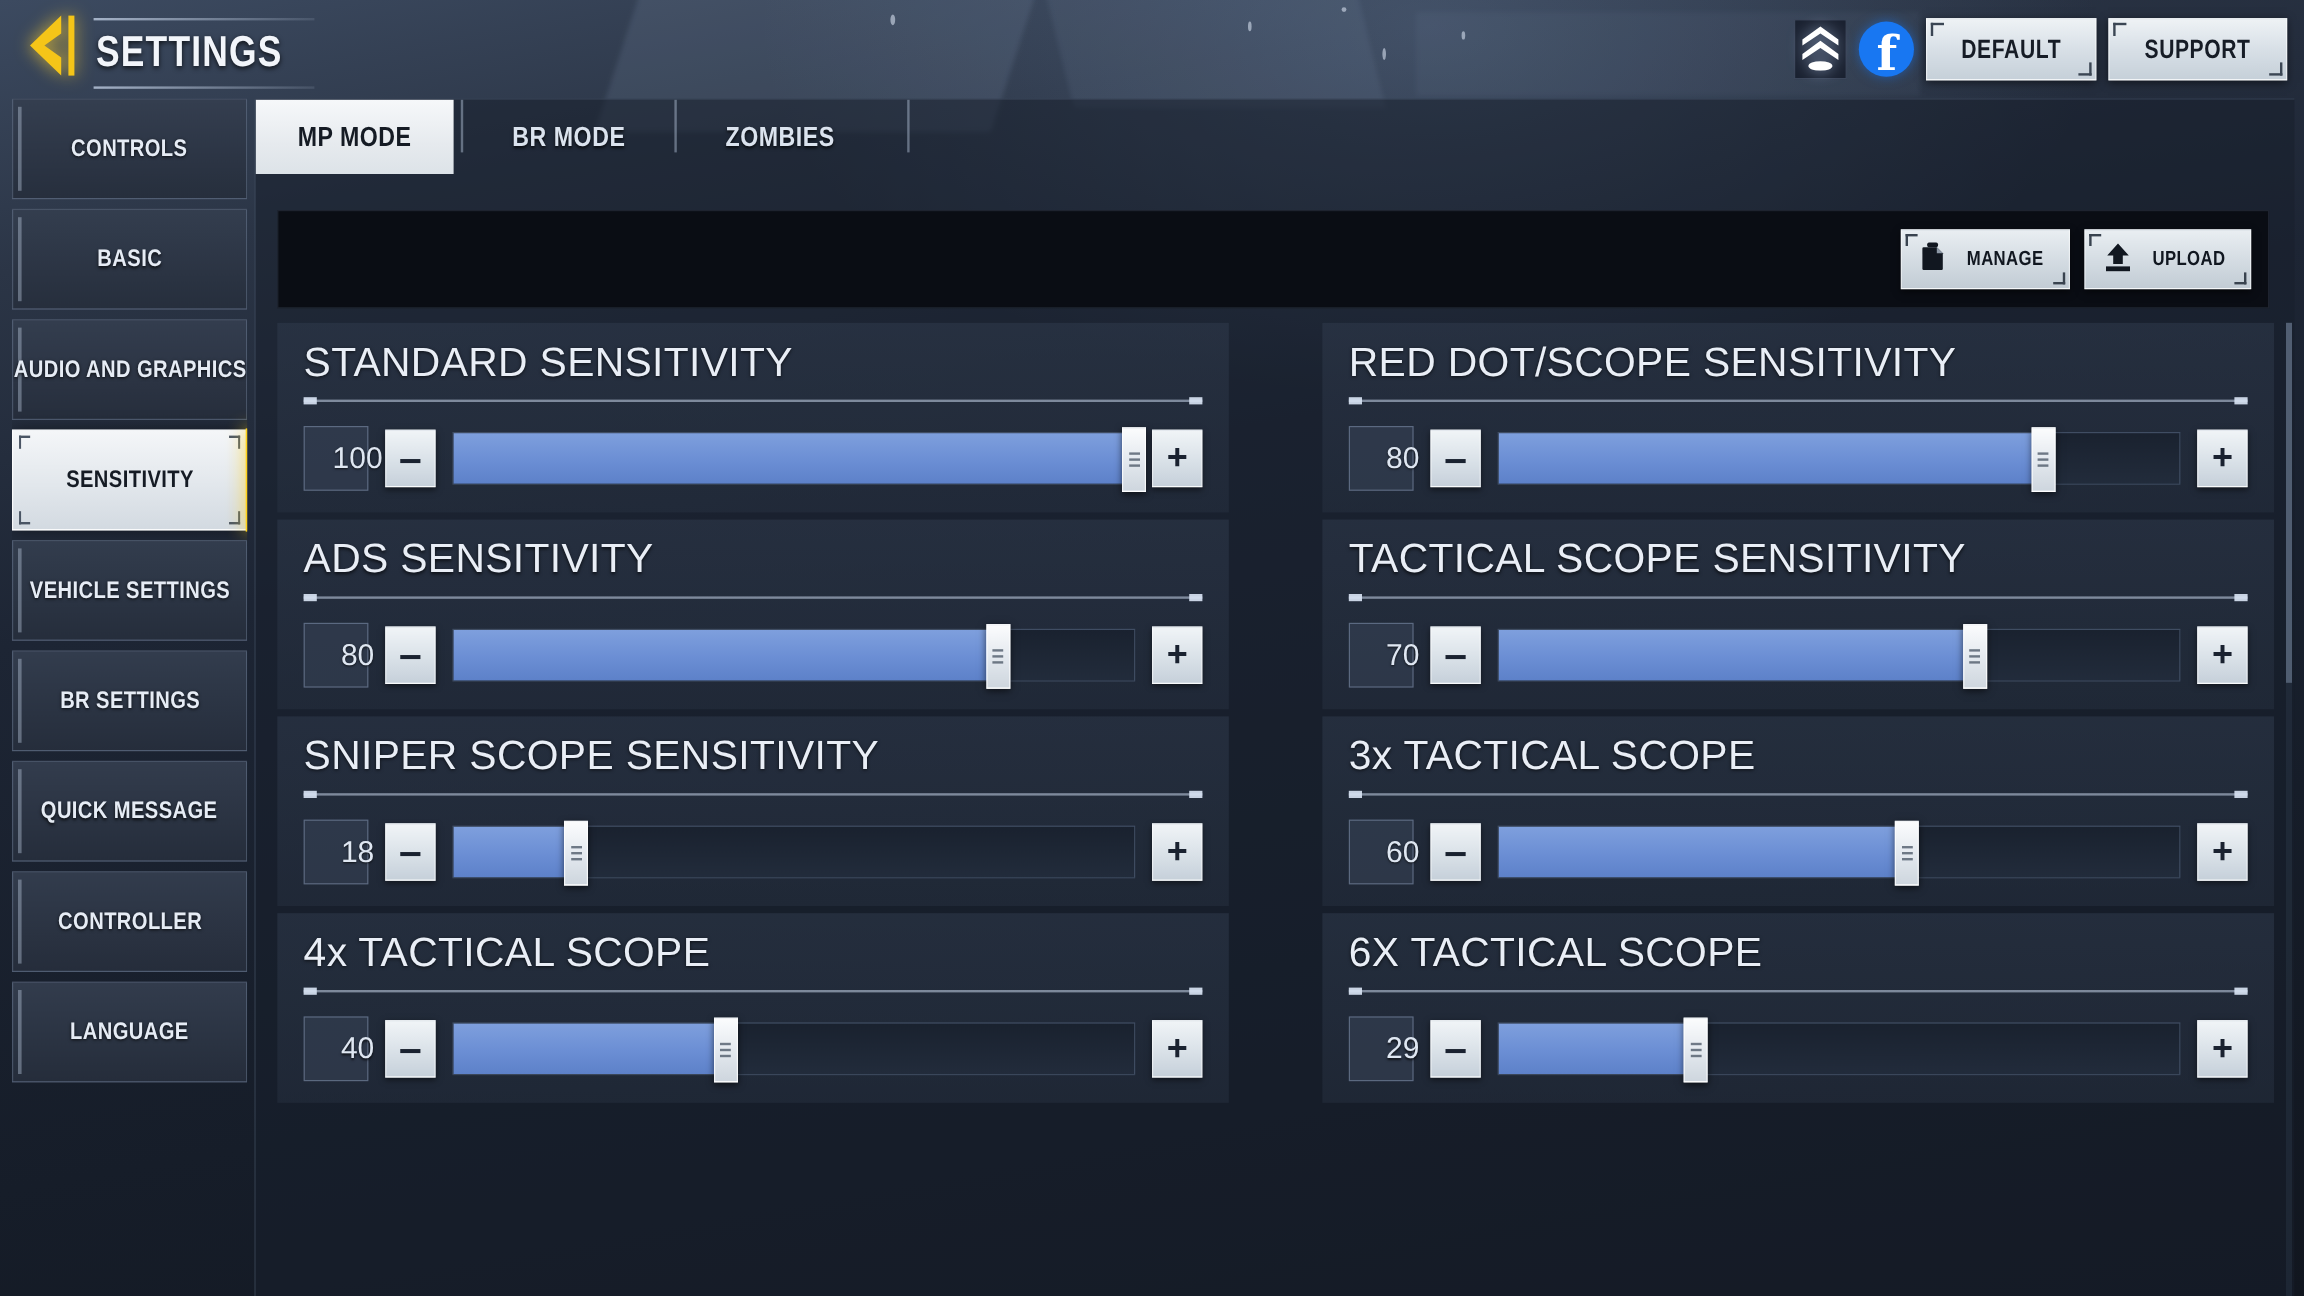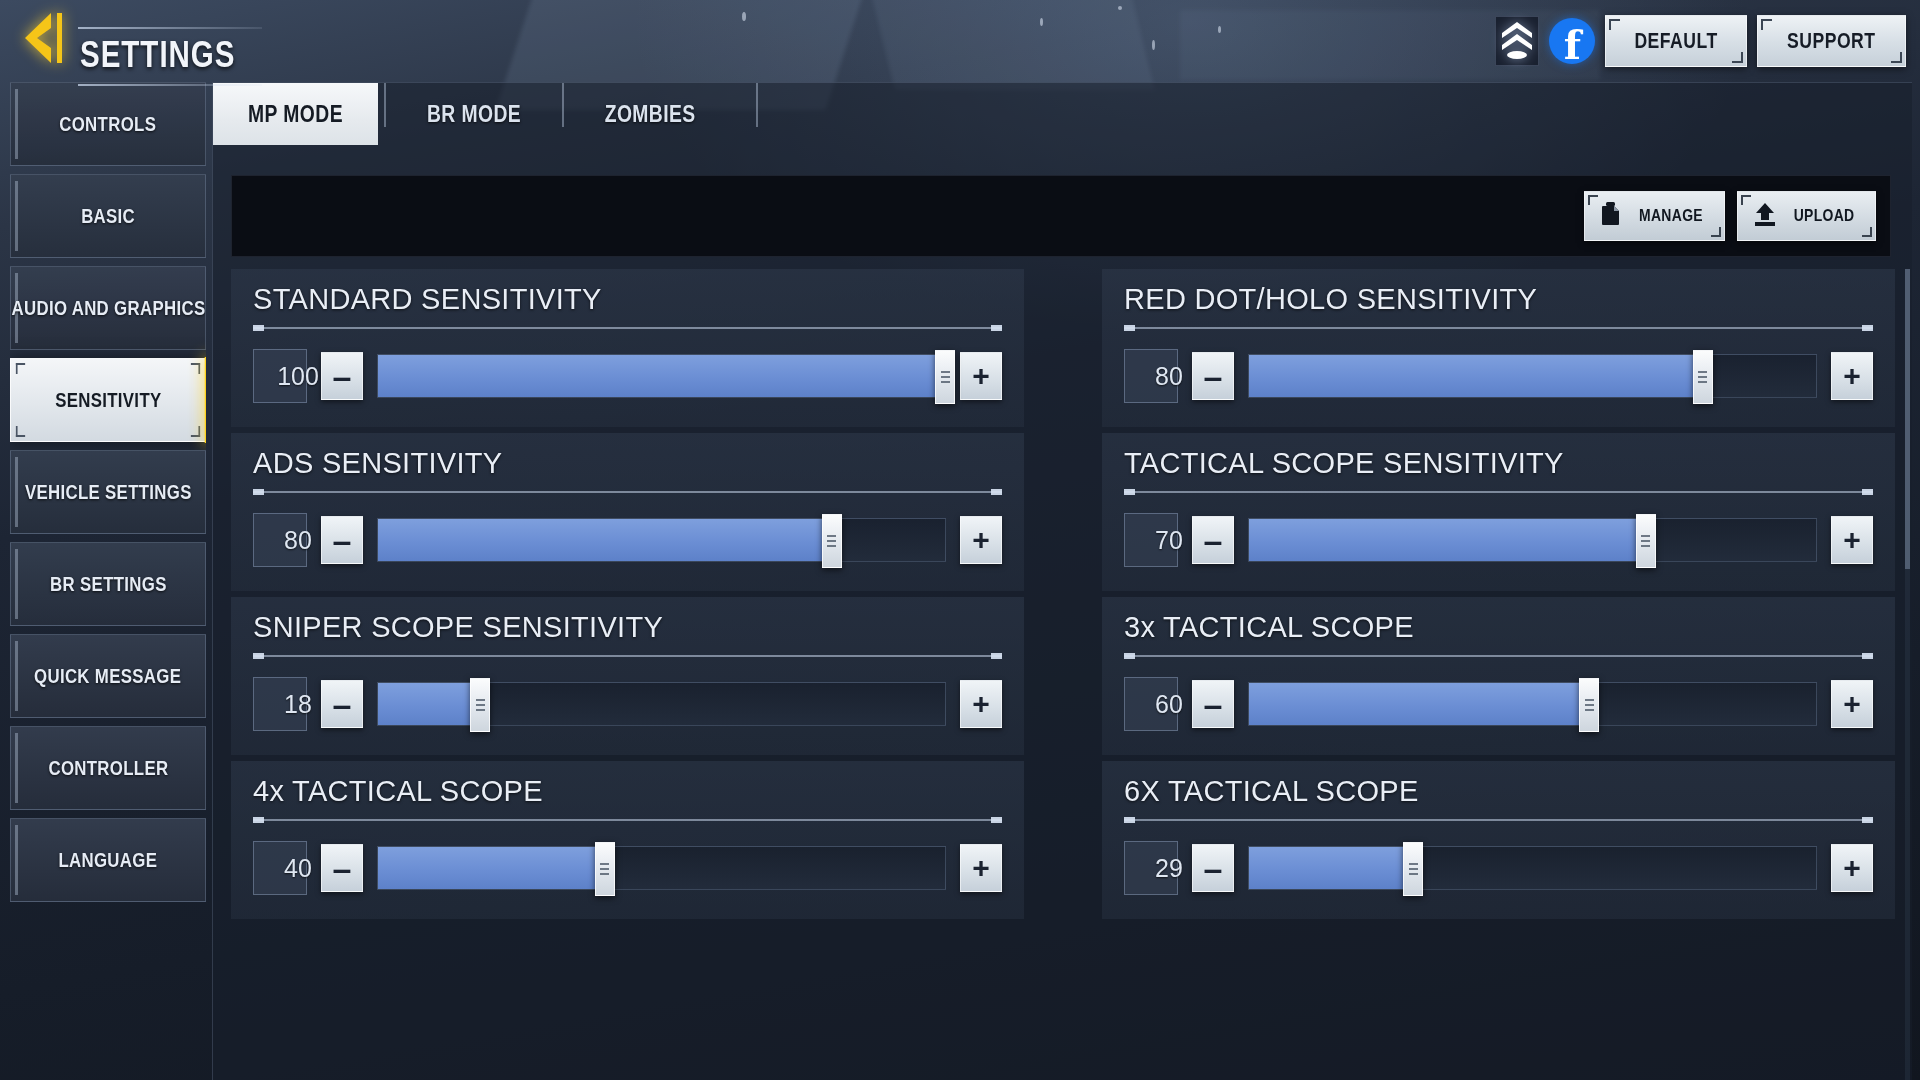--- a/index.html
+++ b/index.html
@@ -48,21 +48,21 @@
   .back-badge {
     position: absolute;
     left: 18px; top: 6px;
     width: 56px; height: 68px;
     display: flex; align-items: center; justify-content: center;
   }
   .back-badge svg { filter: drop-shadow(0 0 7px rgba(240,200,50,0.85)); }
 
   .title-wrap {
     position: absolute;
-    left: 78px; top: 24px;
+    left: 78px; top: 12px;
     width: 205px; height: 66px;
   }
   .title-wrap .rule {
     position: absolute; left: 0; width: 184px; height: 2px;
     background: linear-gradient(90deg, rgba(200,214,235,0.75), rgba(200,214,235,0.12));
   }
   .title-wrap .rule.top { top: 3px; }
   .title-wrap .rule.bottom { top: 60px; }
   .page-title {
     position: absolute; left: 2px; top: 10px;
@@ -251,21 +251,21 @@
     row-gap: 6px;
     overflow: hidden;
   }
 
   .srow {
     position: relative;
     padding: 14px 22px 0 22px;
     background: linear-gradient(180deg, rgba(47,58,76,0.55) 0%, rgba(40,50,66,0.48) 100%);
   }
   .srow-title {
-    font-size: 29px; font-weight: 400;
+    font-size: 34px; font-weight: 400;
     color: #e9eef6;
     letter-spacing: 0.3px;
     text-shadow: 0 1px 3px rgba(0,0,0,0.7);
     white-space: nowrap;
     margin-bottom: 11px;
   }
   .srow-rule {
     position: relative;
     height: 2px; width: 100%;
     background: linear-gradient(90deg, rgba(200,214,235,0.55), rgba(200,214,235,0.55));
@@ -485,21 +485,21 @@
               <div class="slider-handle" style="left:100%">
                 <i></i>
                 <i></i>
                 <i></i>
               </div>
             </div>
             <div class="pm-btn plus">+</div>
           </div>
         </div>
         <div class="srow">
-          <div class="srow-title">RED DOT/HOLO SENSITIVITY</div>
+          <div class="srow-title">RED DOT/SCOPE SENSITIVITY</div>
           <div class="srow-rule"></div>
           <div class="ctrl-line">
             <div class="val-box">80</div>
             <div class="pm-btn minus">–</div>
             <div class="slider">
               <div class="slider-fill" style="width:80%"></div>
               <div class="slider-handle" style="left:80%">
                 <i></i>
                 <i></i>
                 <i></i>

